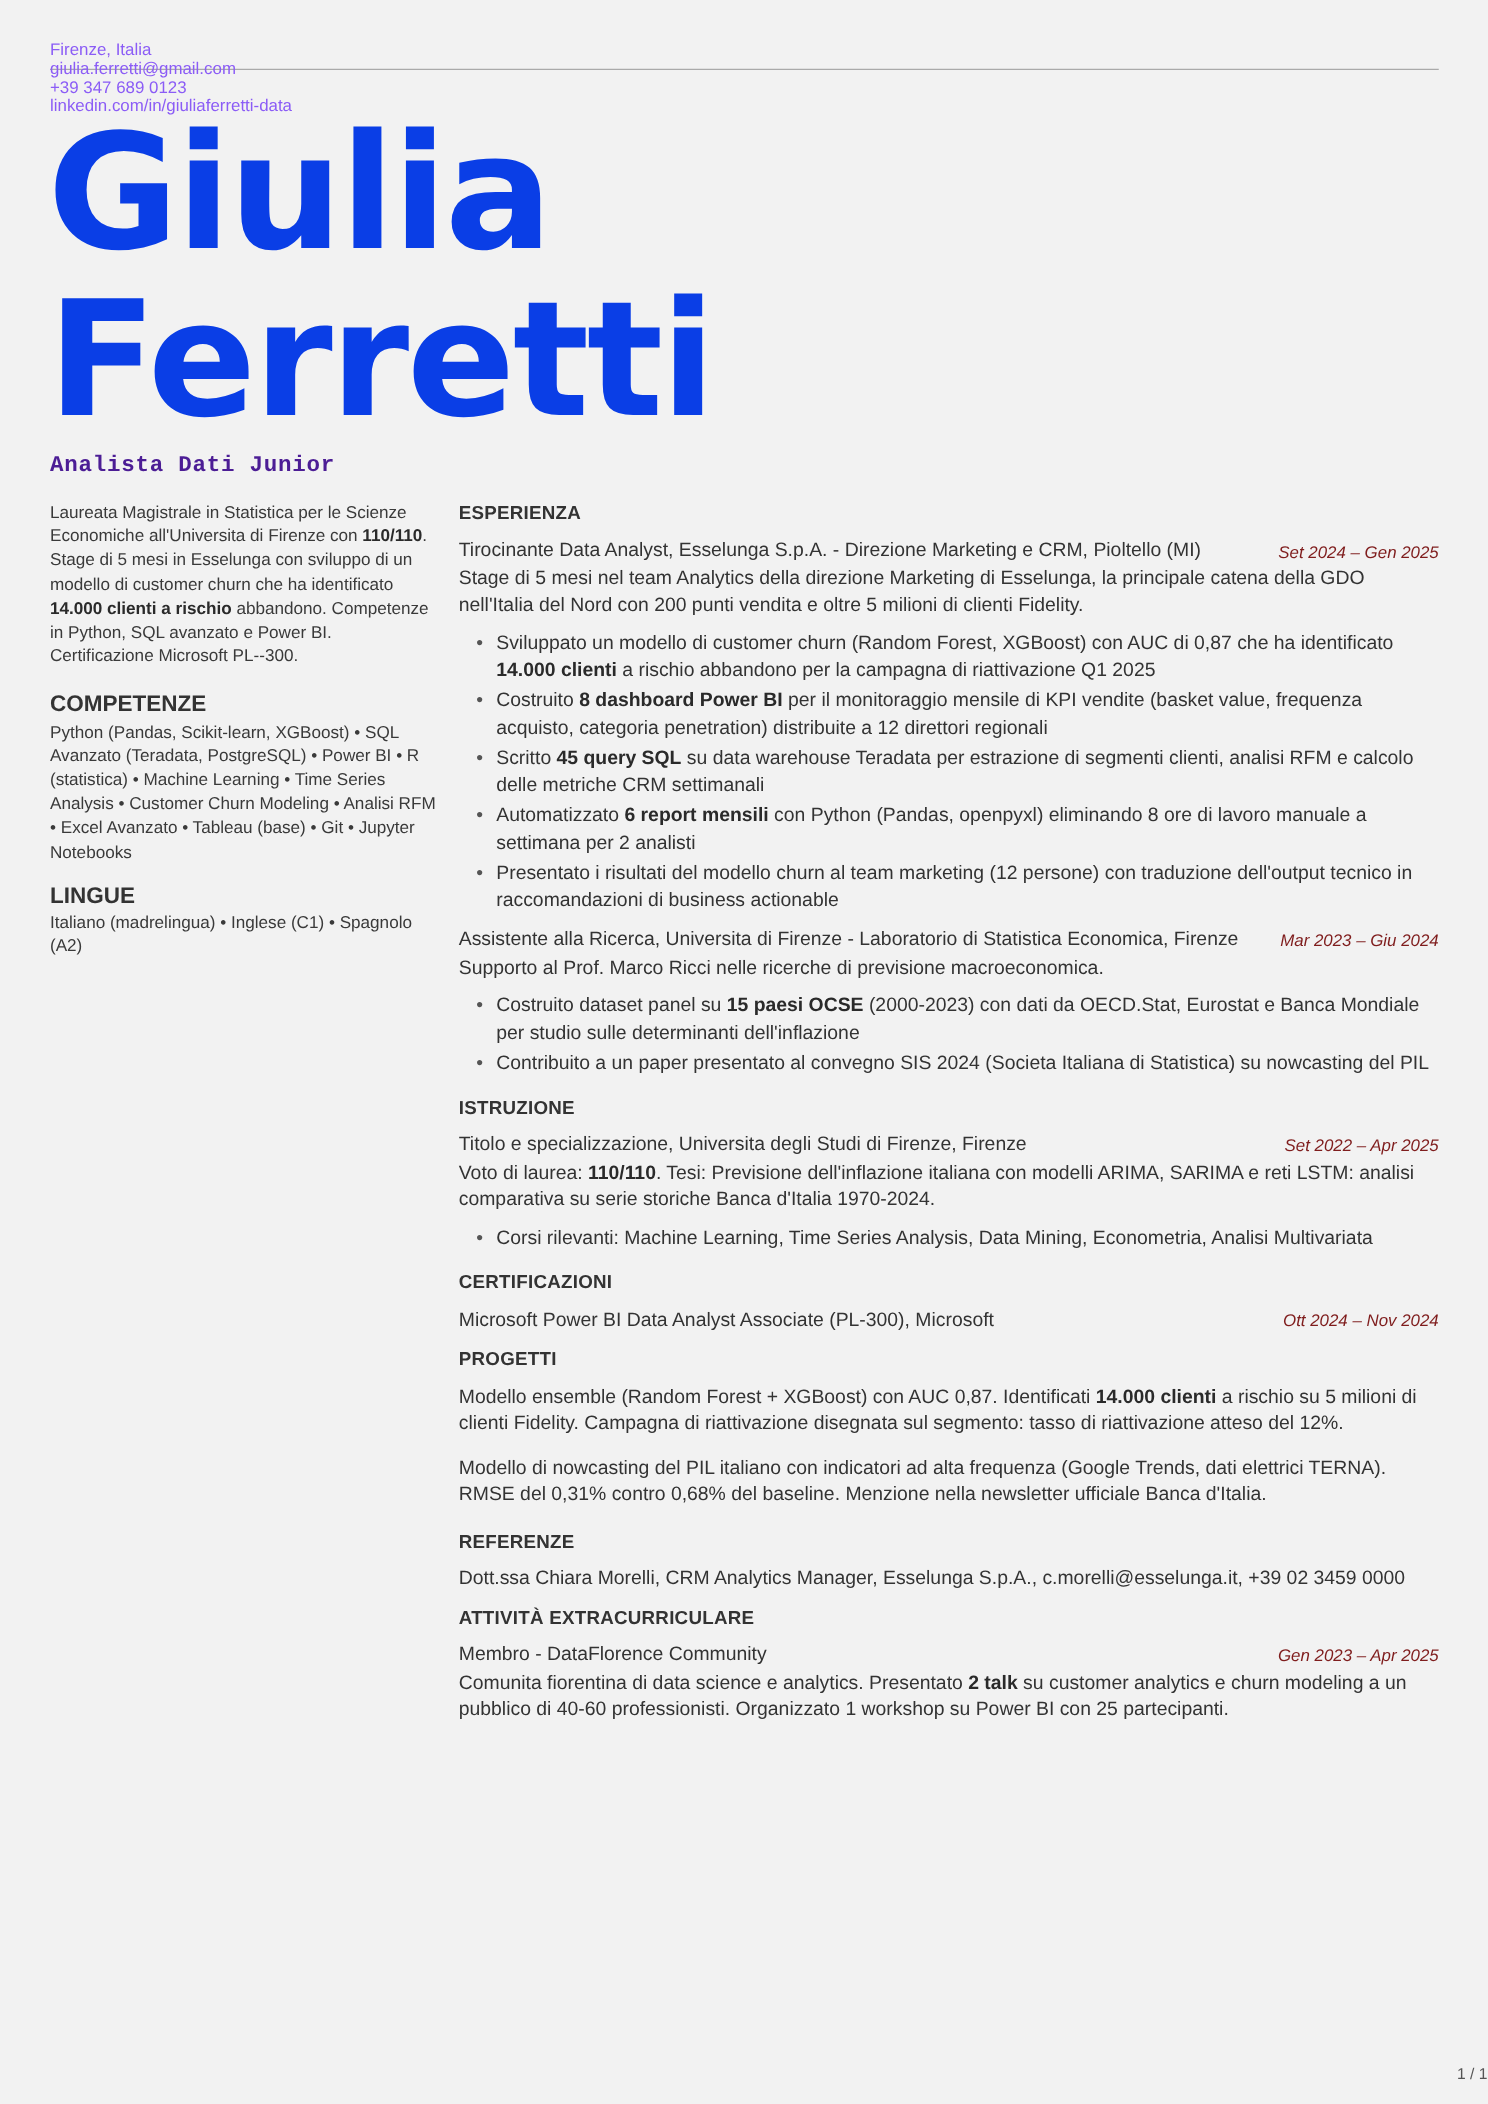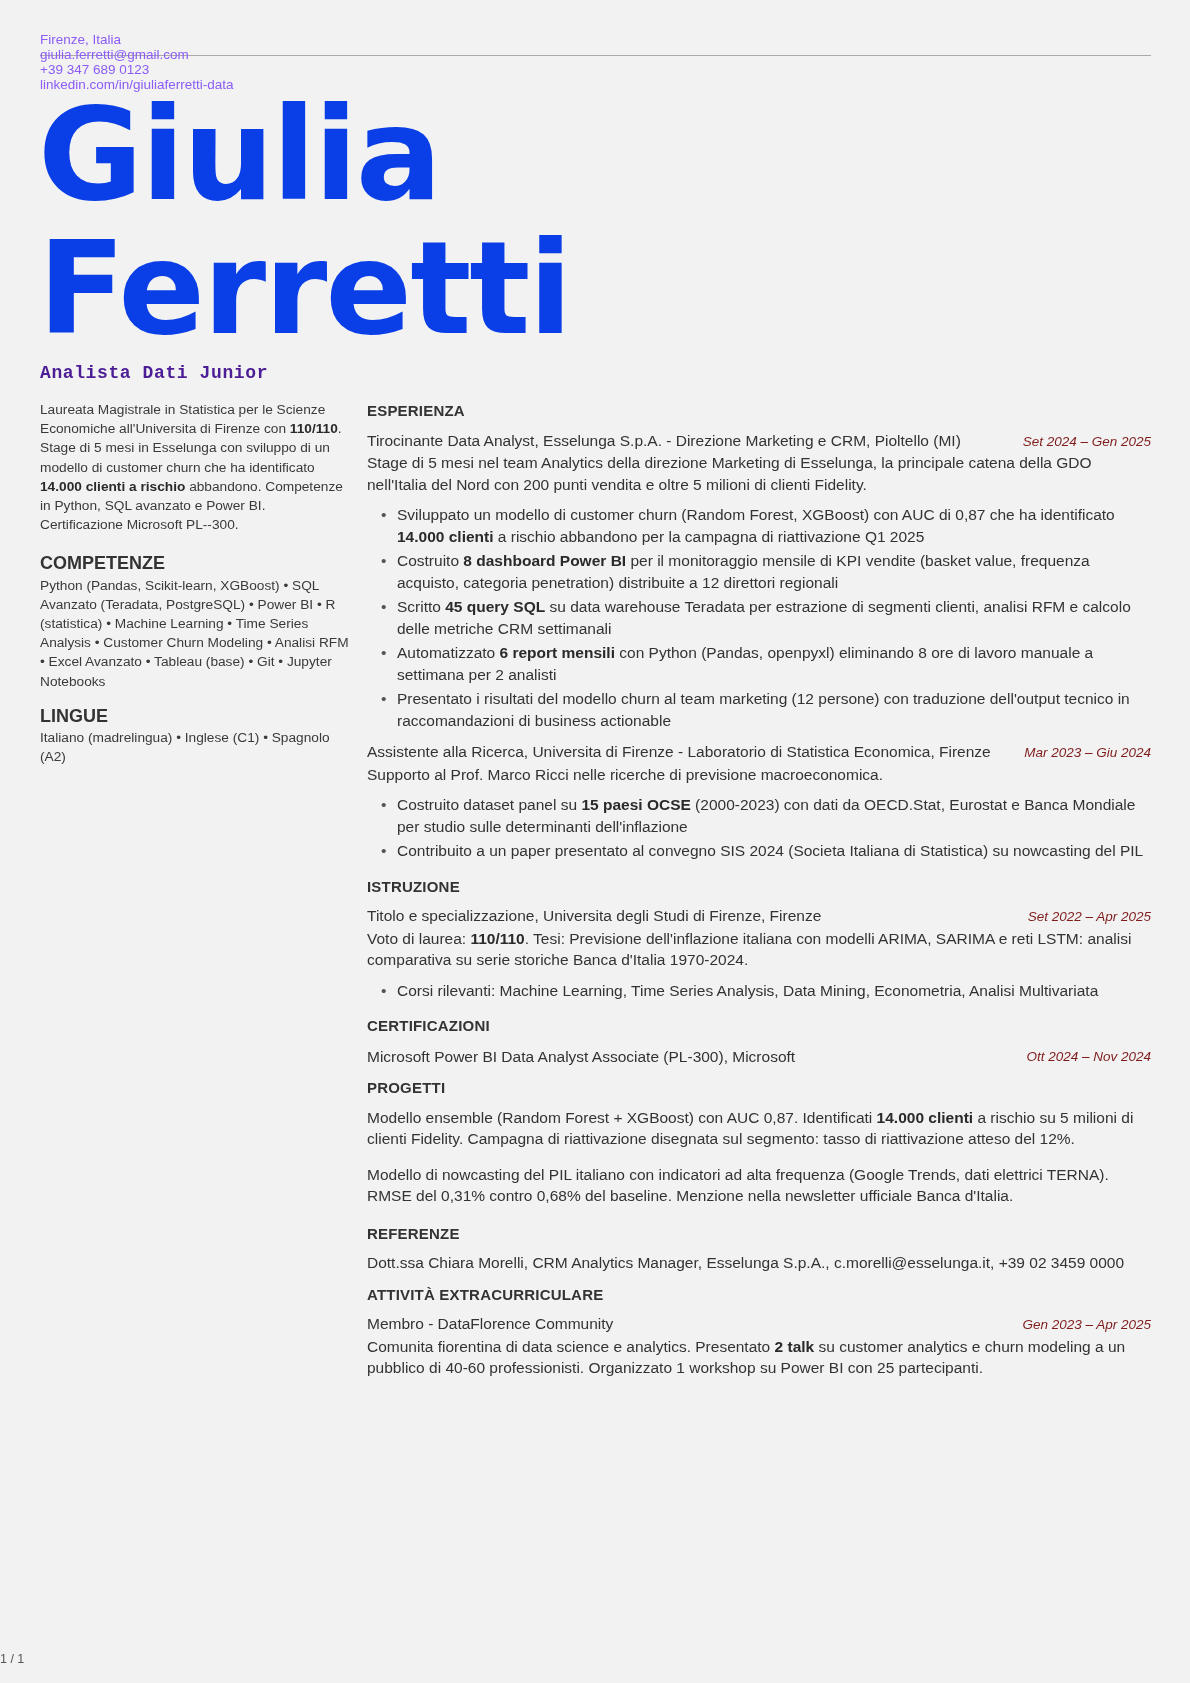--- a/index.html
+++ b/index.html
@@ -17,21 +17,21 @@
   .right-col { position: absolute; left: 367px; top: 400px; width: 784px; font-size: 15.5px; line-height: 21.5px; color: #333; }
   .sec-title { font-weight: bold; font-size: 15px; color: #333; margin-bottom: 8px; letter-spacing: 0.2px; }
   .entry-head { display: flex; justify-content: space-between; align-items: flex-start; }
   .entry-head .ttl { flex: 1; padding-right: 14px; }
   .entry-head .date { font-style: italic; font-size: 13.5px; white-space: nowrap; color: #7f1d1d; padding-top: 1px; }
   ul.bullets { list-style: none; margin: 9px 0 10px 0; padding-left: 30px; }
   ul.bullets li { position: relative; margin-bottom: 3px; }
   ul.bullets li::before { content: "•"; position: absolute; left: -16px; color: #555; }
   .mb10 { margin-bottom: 10px; align-items: flex-end; }
   .mb14 { margin-bottom: 14px; }
-  .page-num { position: absolute; left: 0; width: 1190px; top: 1652px; text-align: left; font-size: 12.5px; color: #555; }
+  .page-num { position: absolute; left: 0; width: 1190px; top: 1652px; text-align: right; font-size: 12.5px; color: #555; }
 </style>
 </head>
 <body>
 
 <div class="contact-bar">
   <span>Firenze, Italia</span>
   <span>giulia.ferretti@gmail.com</span>
   <span>+39 347 689 0123</span>
   <span>linkedin.com/in/giuliaferretti-data</span>
 </div>

